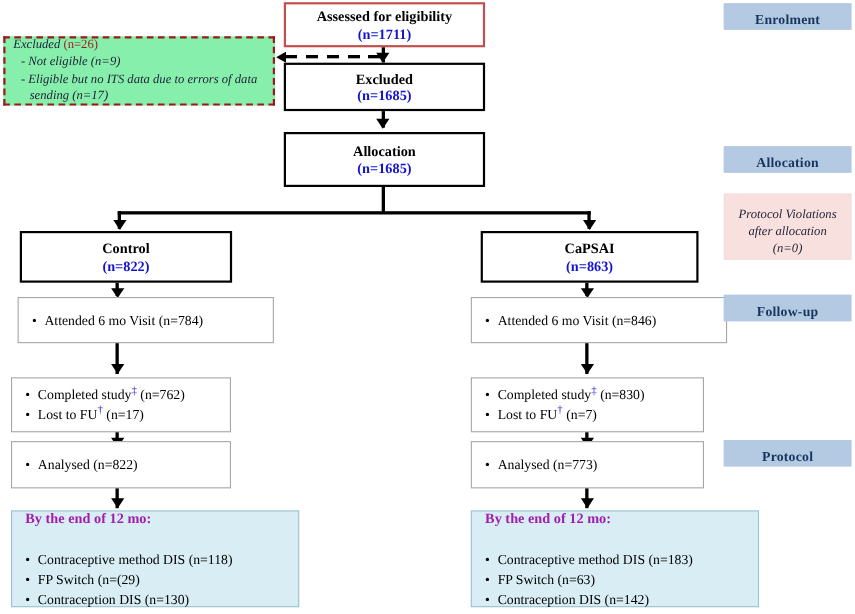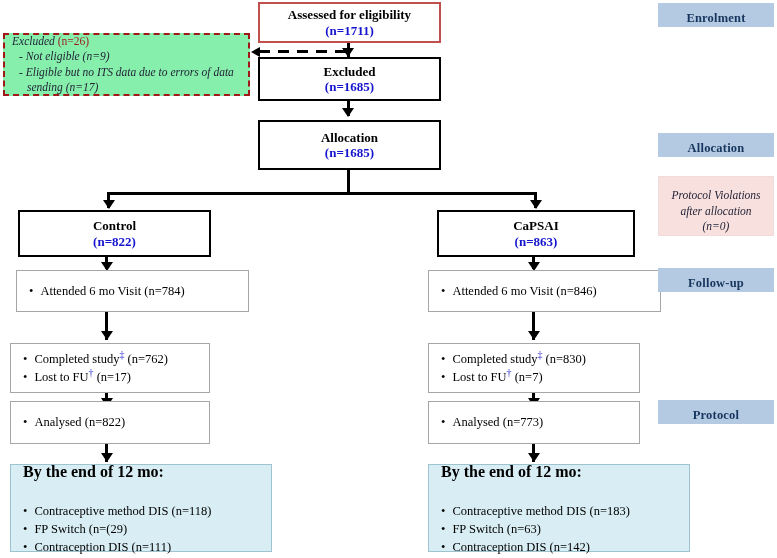--- a/index.html
+++ b/index.html
@@ -29,21 +29,21 @@
   
   .exc{font-style:italic;font-size:11.5px;color:#1f1f33;padding:4px 6px 4px 7px;line-height:1.33;width:100%;box-sizing:border-box;}
   .exc .red{color:#9e1b1b;font-style:normal;}
   .exc .sub{display:block;padding-left:15px;text-indent:-8px;}
 
   
   .blist{font-size:12.5px;padding:2px 6px 2px 10px;width:100%;box-sizing:border-box;line-height:1.45;}
   .blist .li{display:block;padding-left:16px;text-indent:-14px;white-space:nowrap;}
   .blist .li:before{content:"\2022";padding-right:7px;}
   .sup{color:#2323c8;font-size:10px;vertical-align:super;line-height:0;}
-  .cyan-title{font-weight:bold;font-size:16px;color:#000000;display:block;padding-left:2px;margin-bottom:19px;}
+  .cyan-title{font-weight:bold;font-size:13px;color:#a21caf;display:block;padding-left:2px;margin-bottom:19px;}
 
   .pink-txt{font-style:italic;font-size:11.5px;color:#1f1f33;line-height:1.35;}
 
   
   .vline{position:absolute;background:#000;width:3px;}
   .hline{position:absolute;background:#000;height:3px;}
   .arrow-d{position:absolute;width:0;height:0;border-left:6px solid transparent;border-right:6px solid transparent;border-top:9px solid #000;}
   .arrow-l{position:absolute;width:0;height:0;border-top:5.5px solid transparent;border-bottom:5.5px solid transparent;border-right:9px solid #000;}
   .dashseg{position:absolute;height:3px;background:repeating-linear-gradient(to right,#000 0 11px,transparent 11px 19px);}
 </style>
@@ -130,21 +130,21 @@
   </div>
 
   <div class="vline" style="left:105px;top:444px;height:18px;"></div>
   <div class="arrow-d" style="left:100.5px;top:453px;"></div>
 
   <div class="box box-cyan" style="left:10px;top:464px;width:262px;height:88px;">
     <div class="blist">
       <span class="cyan-title">By the end of 12 mo:</span>
       <span class="li">Contraceptive method DIS (n=118)</span>
       <span class="li">FP Switch (n=(29)</span>
-      <span class="li">Contraception DIS (n=111)</span>
+      <span class="li">Contraception DIS (n=130)</span>
     </div>
   </div>
 
   <div class="vline" style="left:532px;top:257px;height:12px;"></div>
   <div class="arrow-d" style="left:527.5px;top:262px;"></div>
 
   <div class="box box-gray" style="left:428px;top:270px;width:233px;height:42px;">
     <div class="blist">
       <span class="li">Attended 6 mo Visit  (n=846)</span>
     </div>

